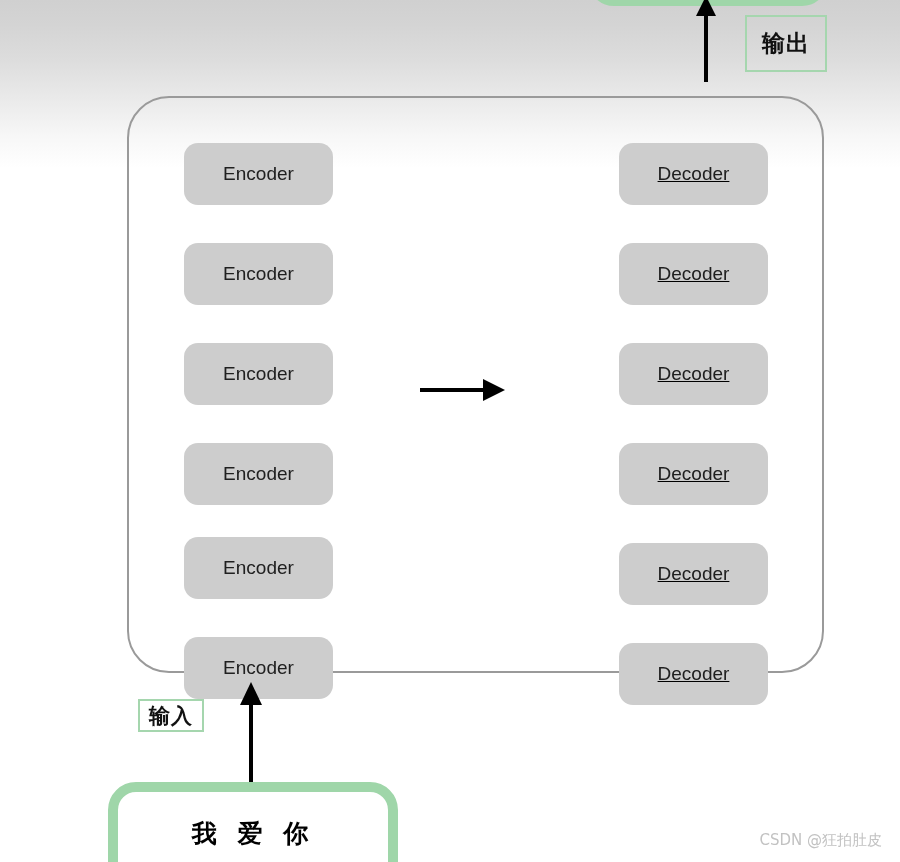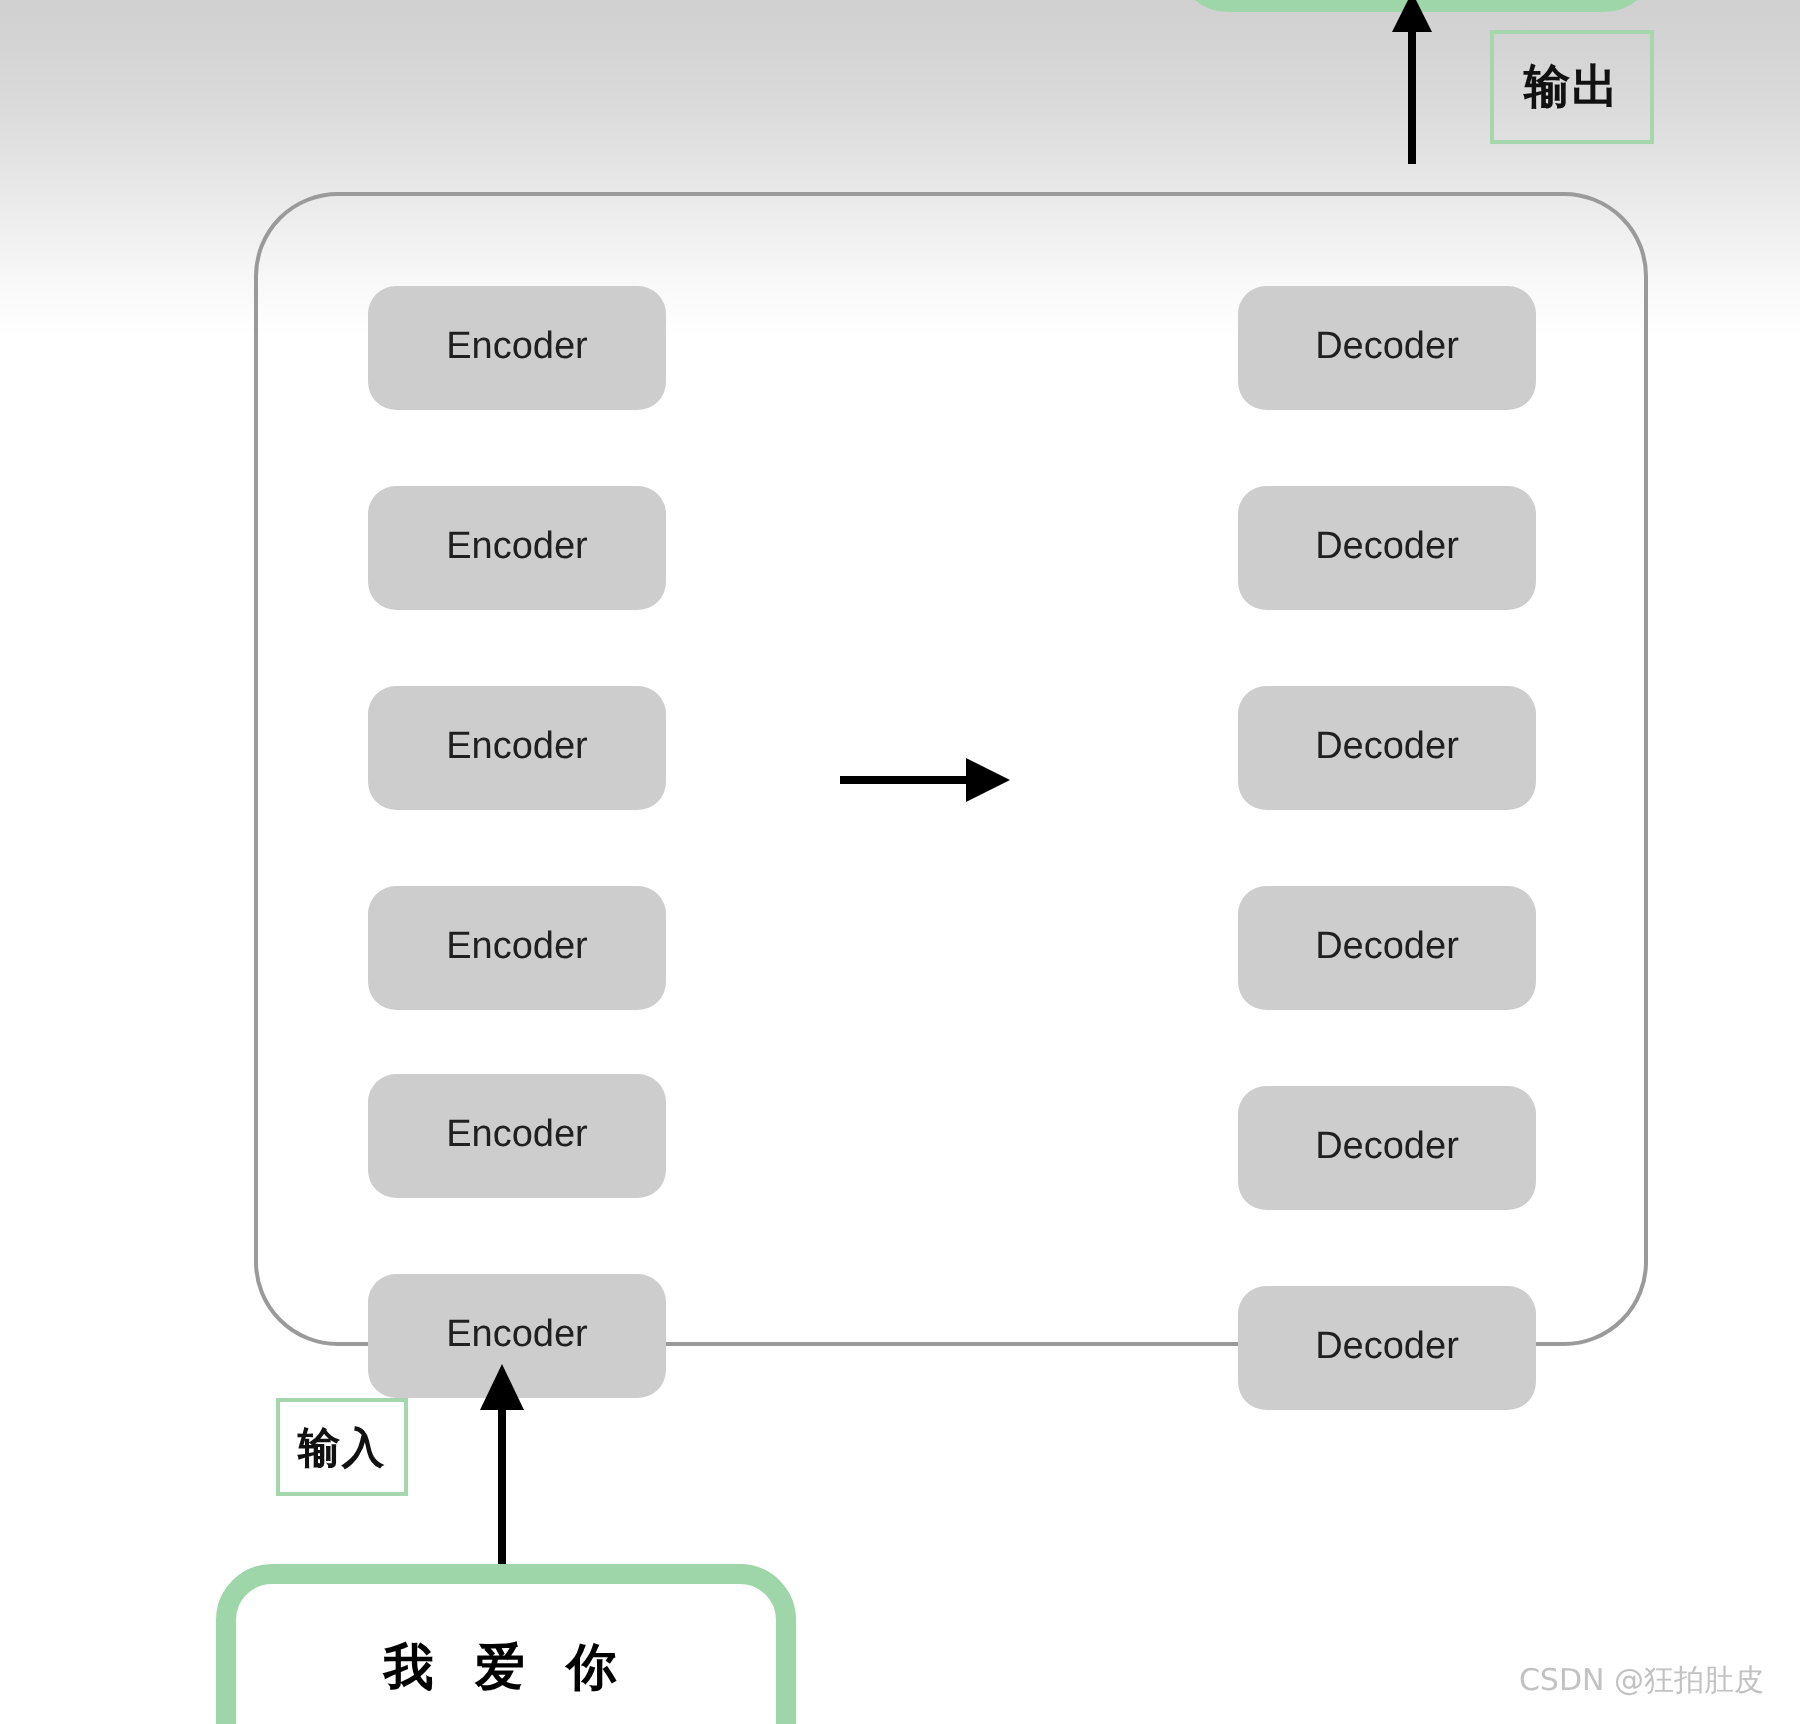--- a/index.html
+++ b/index.html
@@ -65,21 +65,21 @@
     letter-spacing: 1px;
     text-align: center;
   }
 
   
   #input-label-box {
     position: absolute;
     left: 138px;
     top: 699px;
     width: 66px;
-    height: 49px;
+    height: 33px;
     border: 2px solid #a5d6ae;
     background: transparent;
     box-sizing: border-box;
     display: flex;
     align-items: center;
     justify-content: center;
   }
   #input-label-box .cjk-label {
     font-family: "DejaVu Sans", "Liberation Sans", sans-serif;
     font-size: 21px;
@@ -103,21 +103,21 @@
 
   
   .stack {
     position: absolute;
     top: 143px;
     display: flex;
     flex-direction: column;
     gap: 16px;
   }
   #encoder-stack { left: 184px; }
-  #decoder-stack { left: 619px; }
+  #decoder-stack { left: 619px; text-decoration: underline; }
 
   .block {
     width: 149px;
     height: 62px;
     background: #cdcdcd;
     border-radius: 14px;
     margin-bottom: 22px;
     display: flex;
     align-items: center;
     justify-content: center;

